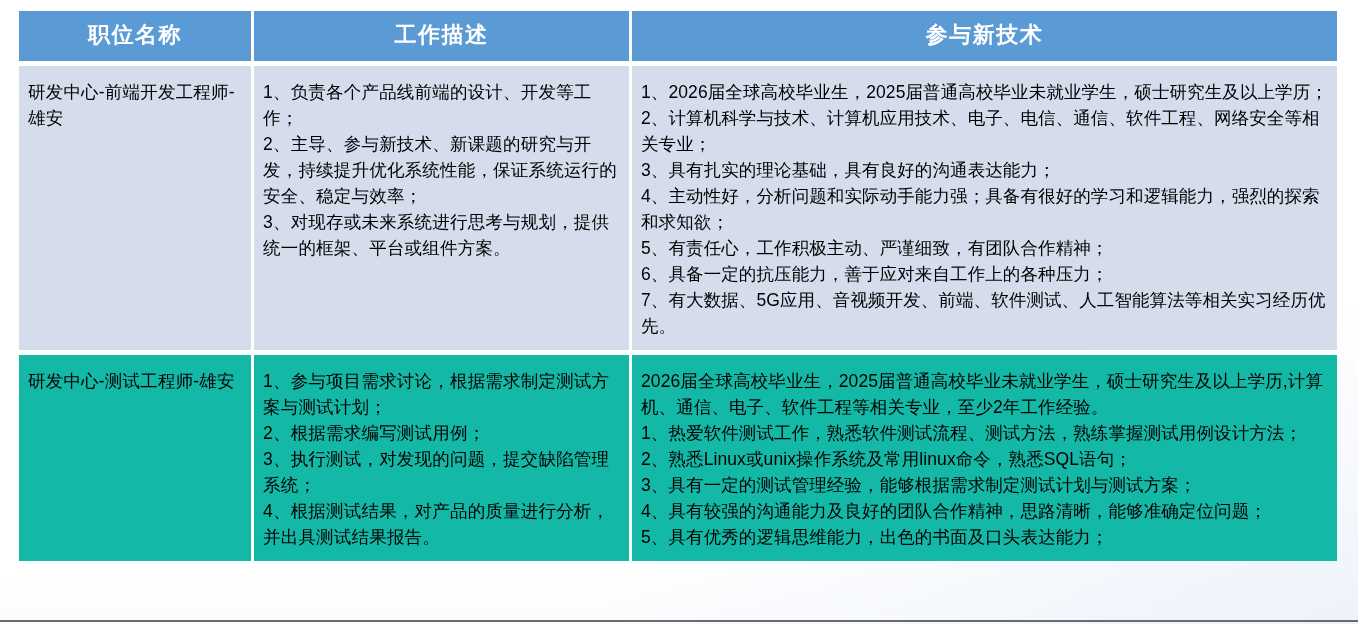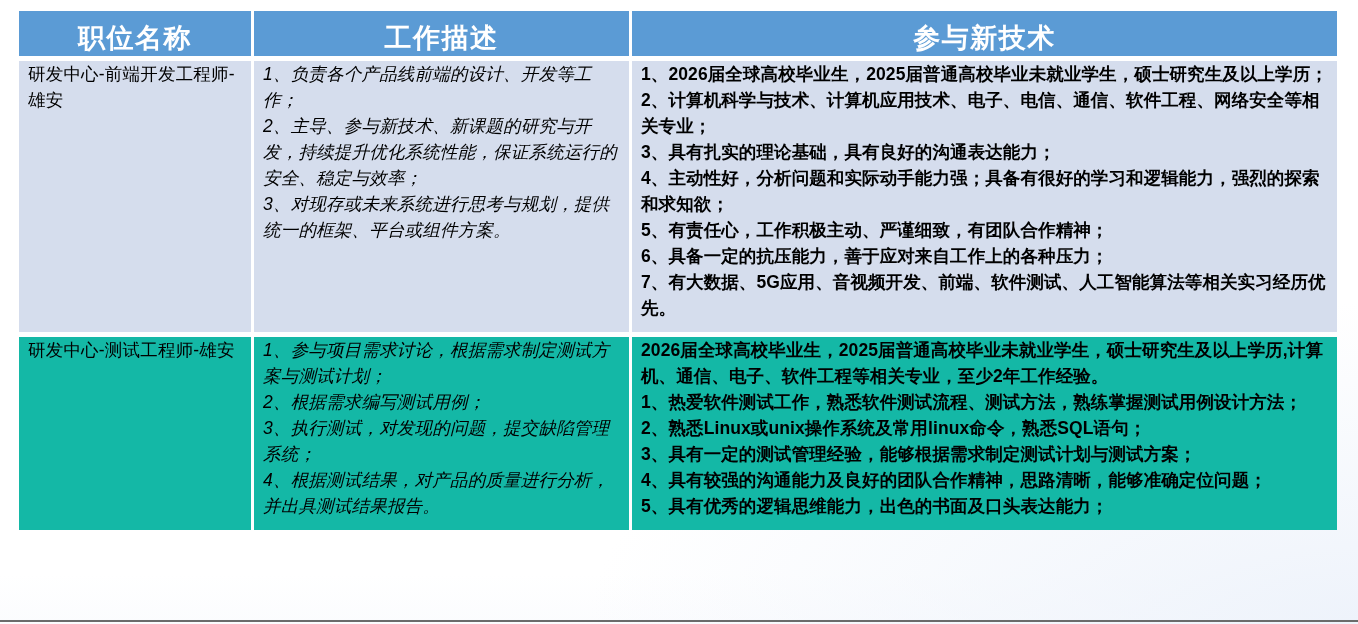--- a/index.html
+++ b/index.html
@@ -44,48 +44,48 @@
   table.jobs {
     border-collapse: separate;
     border-spacing: 3px 5px;
     width: 100%;
     table-layout: fixed;
   }
 
   thead th {
     background: #5B9BD5;
     color: #ffffff;
-    font-size: 27px;
+    font-size: 22px;
     font-weight: bold;
     text-align: center;
-    padding: 9px 4px 0 4px;
+    padding: 9px 4px 11px 4px;
     letter-spacing: 1.5px;
     vertical-align: middle;
   }
 
   tbody td {
     vertical-align: top;
     color: #000000;
     font-size: 17.5px;
     line-height: 1.485;
-    padding: 1px 9px 10px 9px;
+    padding: 14px 9px 10px 9px;
     white-space: pre-line;
     word-break: break-all;
   }
 
   tbody tr.row-a td { background: #d5dded; }
   tbody tr.row-b td { background: #14b8a6; }
 
   col.c-title { width: 232px; }
   col.c-desc  { width: 375px; }
   col.c-req   { width: auto; }
 
   td.cell-title { letter-spacing: 0.2px; }
-  td.cell-desc  { letter-spacing: 0.2px; font-style: italic; }
-  td.cell-req   { letter-spacing: 0.1px; font-weight: bold; }
+  td.cell-desc  { letter-spacing: 0.2px; }
+  td.cell-req   { letter-spacing: 0.1px; }
 </style>
 </head>
 <body>
 
 <div class="page-wash"></div>
 
 <div class="table-wrap">
   <table class="jobs">
     <colgroup>
       <col class="c-title">

